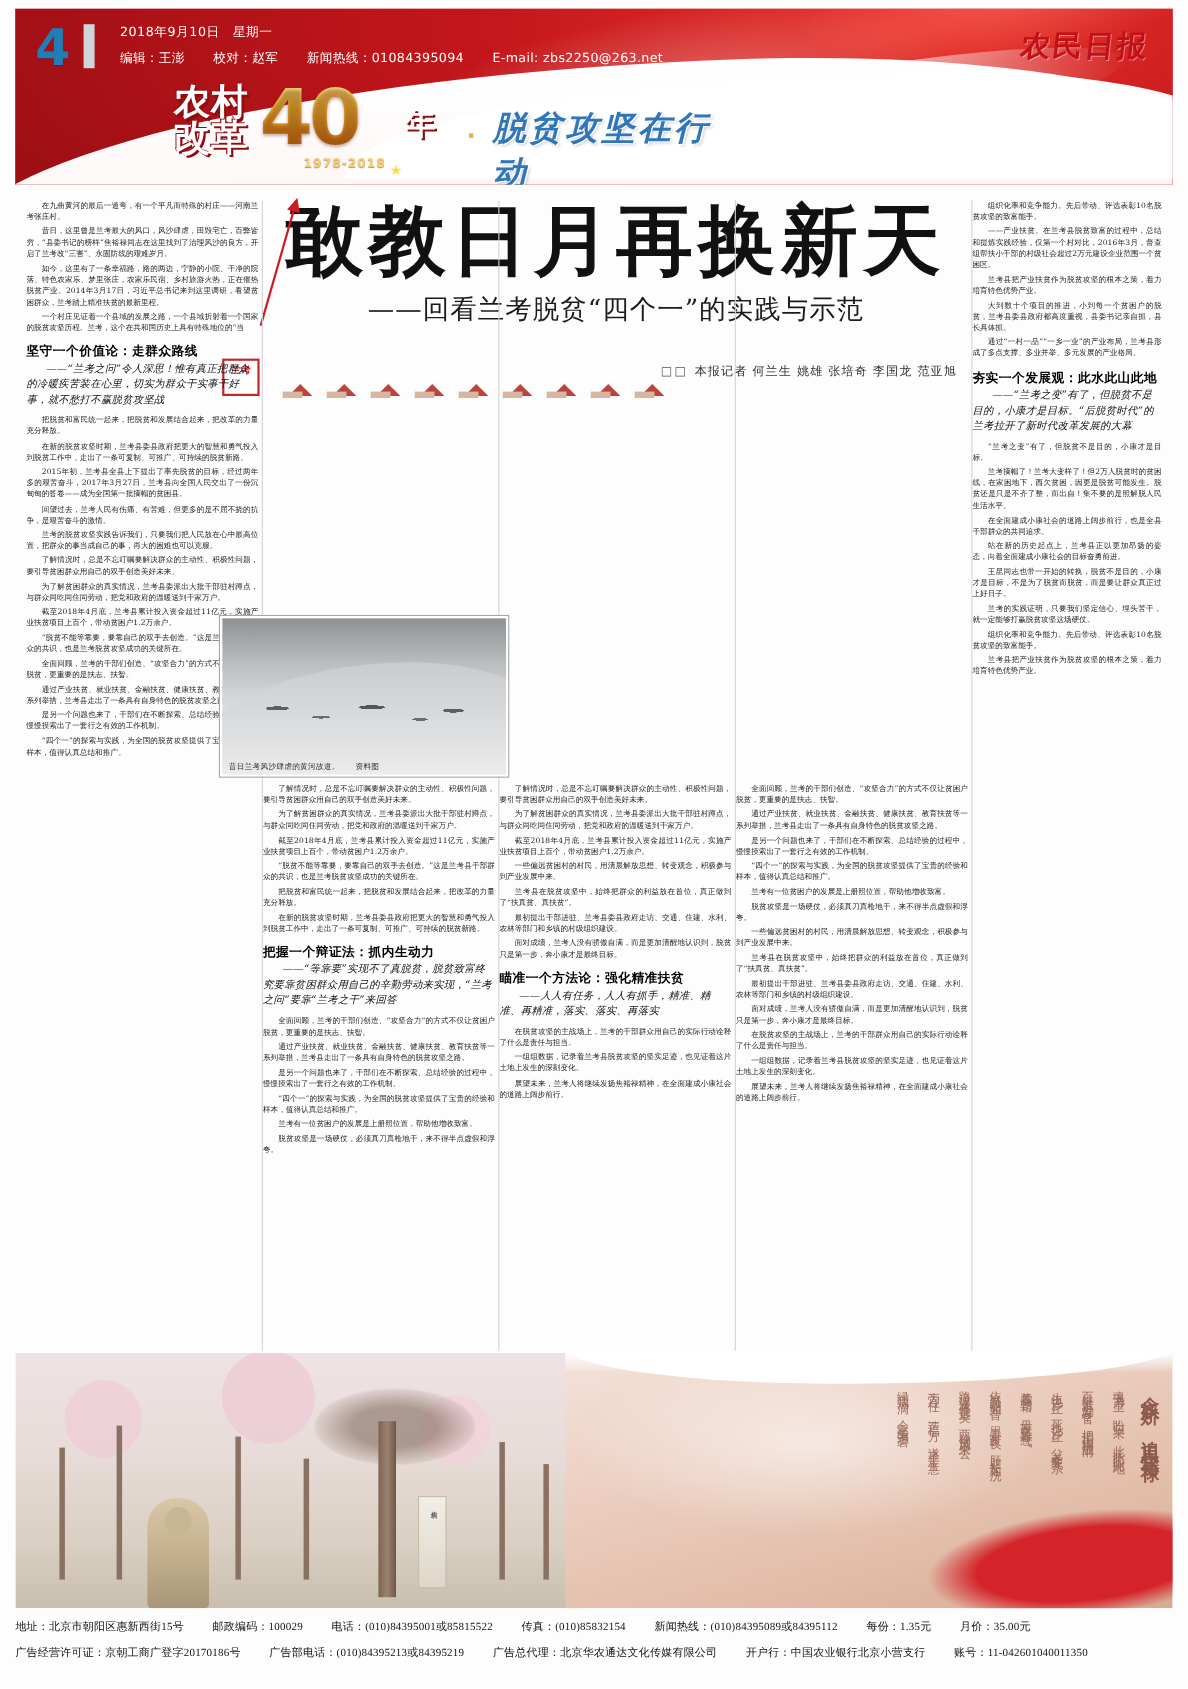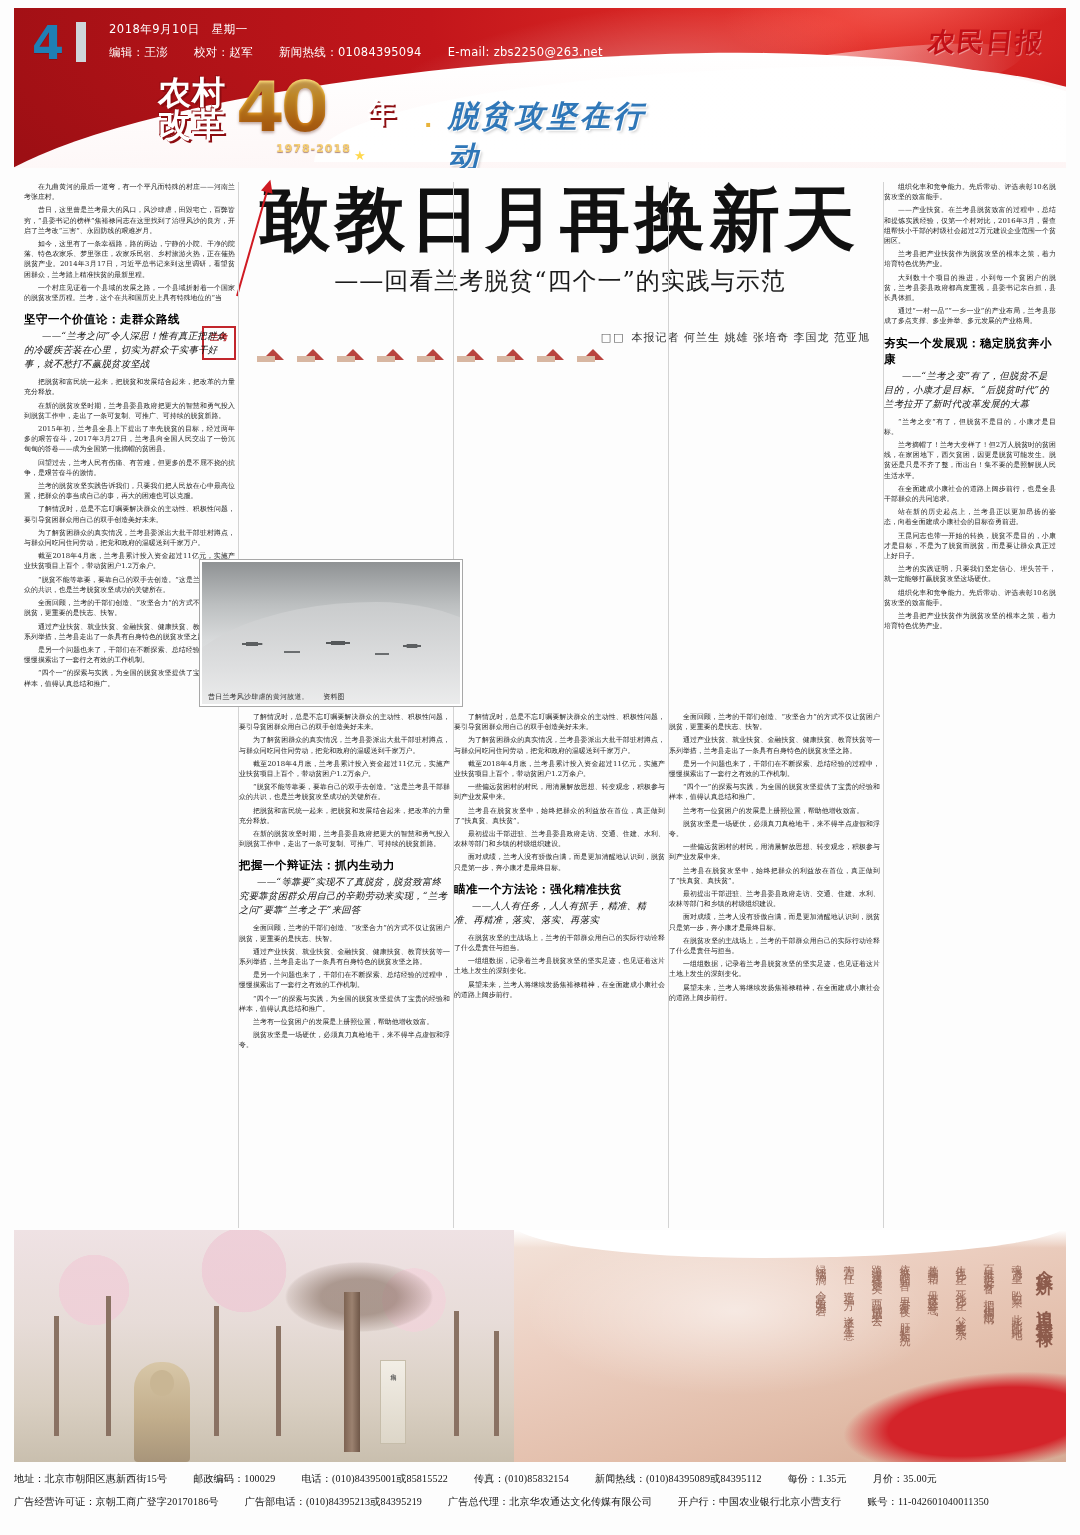--- a/index.html
+++ b/index.html
@@ -521,21 +521,21 @@
       <p class="body">一组组数据，记录着兰考县脱贫攻坚的坚实足迹，也见证着这片土地上发生的深刻变化。</p>
       <p class="body">展望未来，兰考人将继续发扬焦裕禄精神，在全面建成小康社会的道路上阔步前行。</p>
     </div>
 
     <div class="col" style="left:860px;width:172px;">
       <p class="body">组织化率和竞争能力。先后带动、评选表彰10名脱贫攻坚的致富能手。</p>
       <p class="body">——产业扶贫。在兰考县脱贫致富的过程中，总结和提炼实践经验，仅第一个村对比，2016年3月，督查组帮扶小干部的村级社会超过2万元建设企业范围一个贫困区。</p>
       <p class="body">兰考县把产业扶贫作为脱贫攻坚的根本之策，着力培育特色优势产业。</p>
       <p class="body">大到数十个项目的推进，小到每一个贫困户的脱贫，兰考县委县政府都高度重视，县委书记亲自抓，县长具体抓。</p>
       <p class="body">通过“一村一品”“一乡一业”的产业布局，兰考县形成了多点支撑、多业并举、多元发展的产业格局。</p>
-      <h3 class="sec">夯实一个发展观：稳定脱贫奔小康</h3>
+      <h3 class="sec">夯实一个发展观：此水此山此地</h3>
       <p class="deck">——“兰考之变”有了，但脱贫不是目的，小康才是目标。“后脱贫时代”的兰考拉开了新时代改革发展的大幕</p>
       <p class="body">“兰考之变”有了，但脱贫不是目的，小康才是目标。</p>
       <p class="body">兰考摘帽了！兰考大变样了！但2万人脱贫时的贫困线，在家困地下，西欠贫困，因更是脱贫可能发生。脱贫还是只是不齐了整，而出自！集不要的是照解脱人民生活水平。</p>
       <p class="body">在全面建成小康社会的道路上阔步前行，也是全县干部群众的共同追求。</p>
       <p class="body">站在新的历史起点上，兰考县正以更加昂扬的姿态，向着全面建成小康社会的目标奋勇前进。</p>
       <p class="body">王昆同志也带一开始的转换，脱贫不是目的，小康才是目标，不是为了脱贫而脱贫，而是要让群众真正过上好日子。</p>
       <p class="body">兰考的实践证明，只要我们坚定信心、埋头苦干，就一定能够打赢脱贫攻坚这场硬仗。</p>
       <p class="body">组织化率和竞争能力。先后带动、评选表彰10名脱贫攻坚的致富能手。</p>
       <p class="body">兰考县把产业扶贫作为脱贫攻坚的根本之策，着力培育特色优势产业。</p>
     </div>

